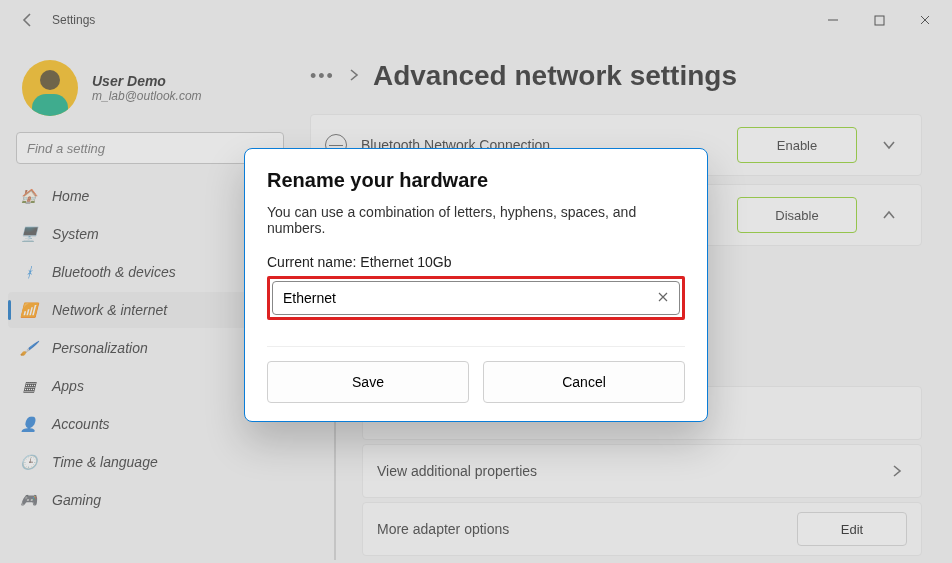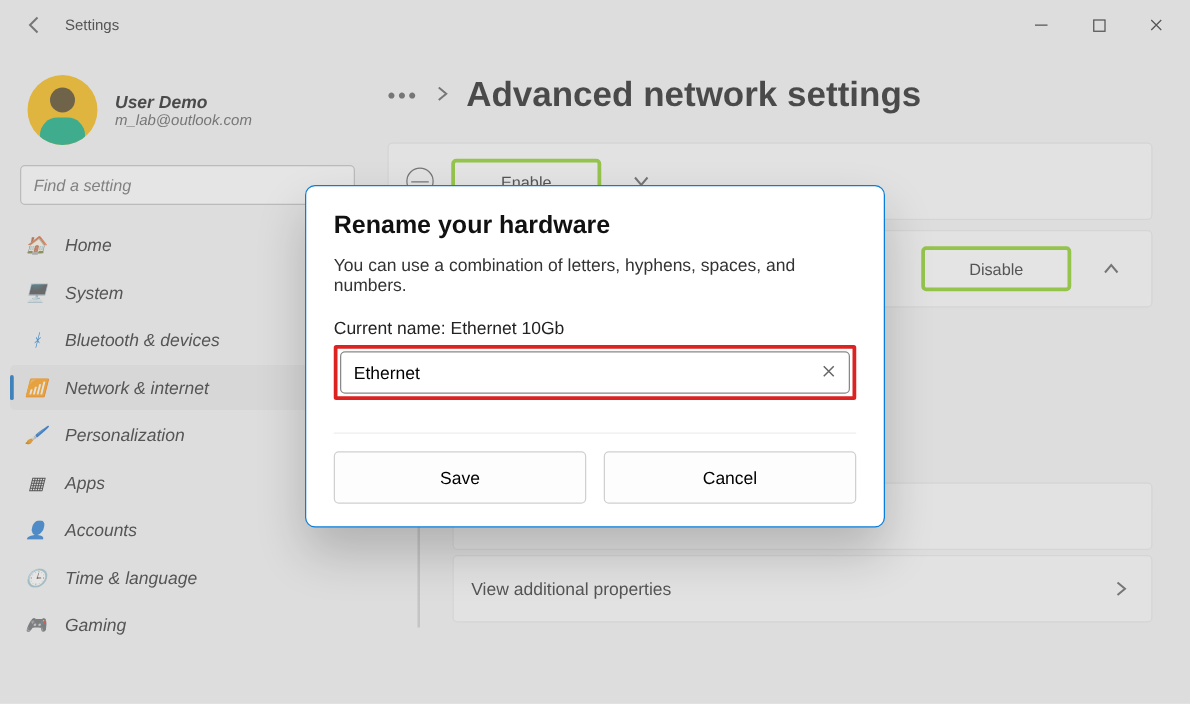--- a/index.html
+++ b/index.html
@@ -36,21 +36,21 @@
   .main { flex:1; padding: 20px 30px 0 10px; }
   .header { display:flex; align-items:center; gap: 14px; margin-bottom: 22px; }
   .header .dots { font-size:18px; color:#555; letter-spacing:2px; }
   .header .chev { font-size:14px; color:#555; }
   .header h1 { font-size: 28px; font-weight:600; color:#111; }
 
   .card { background:#fbfbfb; border:1px solid #e6e6e6; border-radius:4px; margin-bottom: 8px; display:flex; align-items:center; padding:12px 14px; gap:14px; }
   .card .globeicon { width:22px; height:22px; border:1.5px solid #555; border-radius:50%; position:relative; }
   .card .globeicon::before { content:""; position:absolute; left:3px; right:3px; top:50%; border-top:1.5px solid #555; }
   .card .label { font-size:14px; color:#222; flex:1; }
-  .card .btn { width:120px; height:36px; border:3px solid #84cc16; background:#fdfdfd; border-radius:4px; font-size:13px; color:#222; display:flex; align-items:center; justify-content:center; }
+  .card .btn { width:120px; height:36px; border:1px solid #84cc16; background:#fdfdfd; border-radius:4px; font-size:13px; color:#222; display:flex; align-items:center; justify-content:center; }
   .card .expand { width:36px; height:36px; display:flex; align-items:center; justify-content:center; color:#444; }
 
   .subcard { border-left: 2px solid #ccc; margin: 16px 0 0 24px; padding-left: 26px; display:flex; flex-direction:column; }
   .subrow { display:flex; align-items:center; height:54px; border:1px solid #e6e6e6; background:#fbfbfb; border-radius:4px; padding:0 14px; margin-bottom:4px; gap:14px; }
   .subrow .label { flex:1; font-size:14px; color:#222; }
   .subrow .btn { width:110px; height:34px; border:1px solid #d0d0d0; background:#fdfdfd; border-radius:4px; font-size:13px; display:flex; align-items:center; justify-content:center; }
   .subrow .arrow { width:20px; display:flex; align-items:center; justify-content:center; color:#555; }
 
   
   .overlay { position:absolute; inset:0; background:rgba(180,180,180,0.35); display:flex; align-items:flex-start; justify-content:center; }
@@ -157,20 +157,21 @@
       <span class="chev">
         <svg width="10" height="12" viewBox="0 0 10 12">
             <path d="M2 1 L8 6 L2 11" class="chev-svg"></path>
           </svg>
       </span>
       <h1>Advanced network settings</h1>
     </div>
 
     <div class="card">
       <div class="globeicon"></div>
+      <div class="label">Bluetooth Network Connection</div>
       <div class="btn">Enable</div>
       <div class="expand">
           <svg width="14" height="14">
             <path d="M2 4 L7 10 L12 4" class="chev-svg"></path>
           </svg>
         </div>
     </div>
 
     <div class="card" style="visibility:visible;">
       <div style="width:22px"></div>
@@ -187,20 +188,24 @@
       <div class="subrow">
         <div class="label">Rename this adapter</div>
       </div>
       <div class="subrow">
         <div class="label">View additional properties</div>
         <div class="arrow">
             <svg width="10" height="12" viewBox="0 0 10 12">
               <path d="M2 1 L8 6 L2 11" class="chev-svg"></path>
             </svg>
           </div>
+      </div>
+      <div class="subrow">
+        <div class="label">More adapter options</div>
+        <div class="btn">Edit</div>
       </div>
     </div>
   </div>
 </div>
 
 <div class="overlay">
   <div class="dialog">
     <h2>Rename your hardware</h2>
     <p>You can use a combination of letters, hyphens, spaces, and numbers.</p>
     <div class="cur">Current name: Ethernet 10Gb</div>

